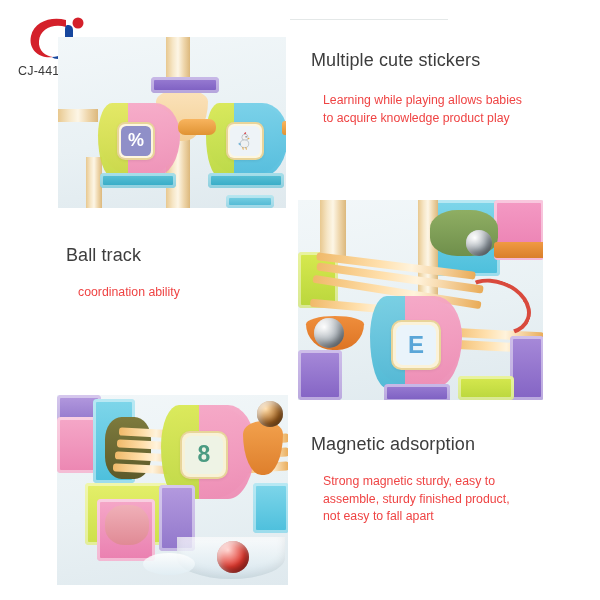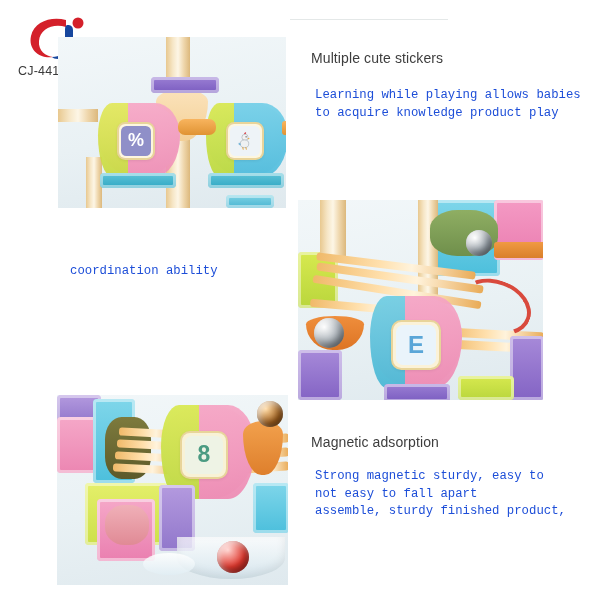--- a/index.html
+++ b/index.html
@@ -123,33 +123,32 @@
                 inset 3px 3px 6px rgba(255,255,255,0.7);
   }
   .funnel {
     position: absolute;
     border-radius: 50% 50% 46% 46% / 24% 24% 76% 76%;
   }
 
   
   .textblock { position: absolute; }
   .tb-title {
-    font-size: 14px;
+    font-size: 18px;
     color: #3d3d3d;
     font-weight: normal;
     letter-spacing: 0.1px;
     margin: 0;
     white-space: nowrap;
   }
   .tb-body {
-    margin: 4px;
+    margin: 12px;
     font-size: 12.3px;
     line-height: 17.5px;
-    color: #1d4ed8;
-    font-family: Liberation Mono, monospace;
+    color: #ef4444;
   }
   .tb-body span { display: block; white-space: nowrap; }
 
   .text-1 { left: 311px; top: 50px;  width: 270px; }
   .text-1 .tb-body { margin-top: 21px; }
 
   .text-2 { left: 66px;  top: 245px; width: 232px; }
   .text-2 .tb-body { margin-top: 18px; }
 
   .text-3 { left: 311px; top: 434px; width: 250px; }
@@ -261,20 +260,21 @@
       </div>
 
       <div class="tile" style="left:86px; top:184px; width:66px; height:18px; background:linear-gradient(180deg,#9b7fd4,#7a5cc0);"></div>
       <div class="tile" style="left:0px; top:150px; width:44px; height:50px; background:linear-gradient(180deg,#a78ad9,#8363c4);"></div>
       <div class="tile" style="left:212px; top:136px; width:34px; height:64px; background:linear-gradient(180deg,#a78ad9,#8363c4);"></div>
       <div class="tile" style="left:160px; top:176px; width:56px; height:24px; background:linear-gradient(180deg,#d7e94f,#b9d63c);"></div>
     </div>
   </div>
 
   <div class="textblock text-2">
+    <h2 class="tb-title">Ball track</h2>
     <p class="tb-body">
       <span>coordination ability</span>
     </p>
   </div>
 
   <div class="photo photo-3">
     <div class="scene">
 
       <div class="tile" style="left:0px; top:0px; width:44px; height:28px; background:linear-gradient(180deg,#b49adf,#9177cb);"></div>
       <div class="tile" style="left:0px; top:22px; width:52px; height:56px; background:linear-gradient(180deg,#f5a8c8,#ec86b2);"></div>
@@ -311,18 +311,18 @@
       <div style="position:absolute; left:120px; top:142px; width:108px; height:42px; border-radius:0 0 54% 54%; background:linear-gradient(180deg, rgba(255,255,255,0.75), rgba(214,230,238,0.85)); box-shadow: inset 0 -4px 10px rgba(0,0,0,0.08);"></div>
       <div class="marble" style="left:160px; top:146px; width:32px; height:32px; background:radial-gradient(circle at 34% 28%, #ffd2ce, #e03a30 55%, #9c1510);"></div>
       <div style="position:absolute; left:86px; top:158px; width:52px; height:22px; border-radius:50%; background:linear-gradient(180deg, rgba(255,255,255,0.85), rgba(225,238,244,0.8));"></div>
     </div>
   </div>
 
   <div class="textblock text-3">
     <h2 class="tb-title">Magnetic adsorption</h2>
     <p class="tb-body">
       <span>Strong magnetic sturdy, easy to</span>
+      <span>assemble, sturdy finished product,</span>
       <span>not easy to fall apart</span>
-      <span>assemble, sturdy finished product,</span>
     </p>
   </div>
 
 </div>
 
 </body></html>

